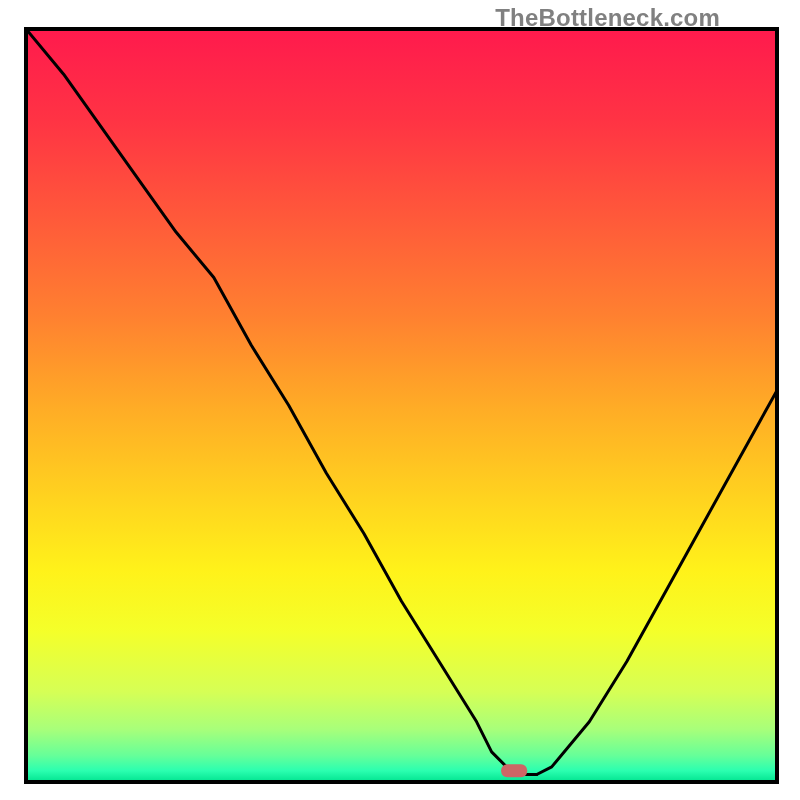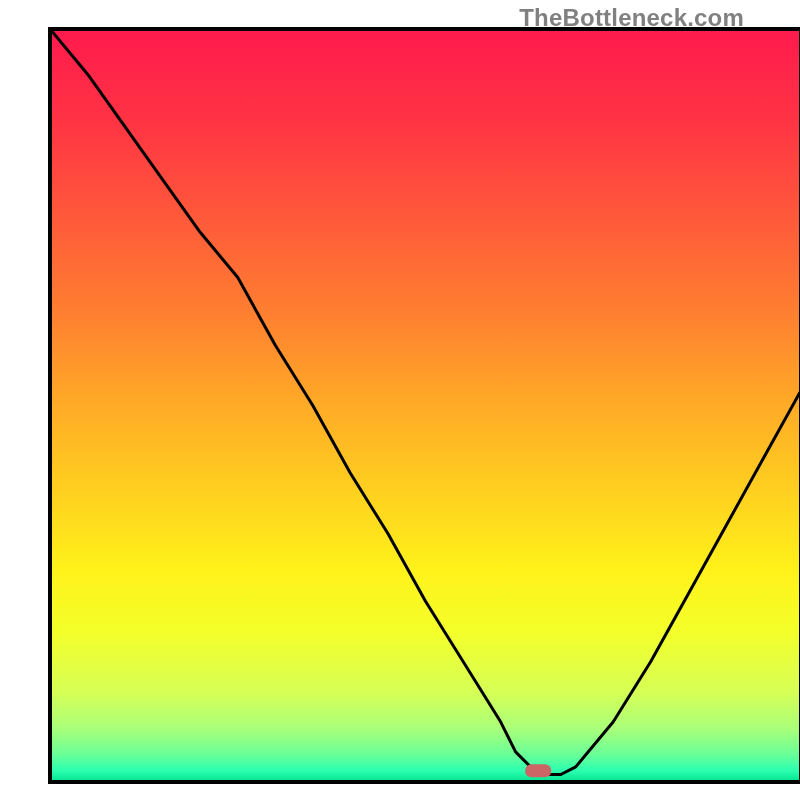--- a/index.html
+++ b/index.html
@@ -7,21 +7,20 @@
     padding: 0;
     width: 800px;
     height: 800px;
     background: #ffffff;
     font-family: Arial, Helvetica, sans-serif;
   }
   .stage {
     position: relative;
     width: 732px;
     height: 800px;
-    padding-left: 24px;
   }
   .watermark {
     position: absolute;
     top: 4px;
     right: 12px;
     font-size: 24px;
     font-weight: 600;
     color: #808080;
     letter-spacing: 0.2px;
   }

